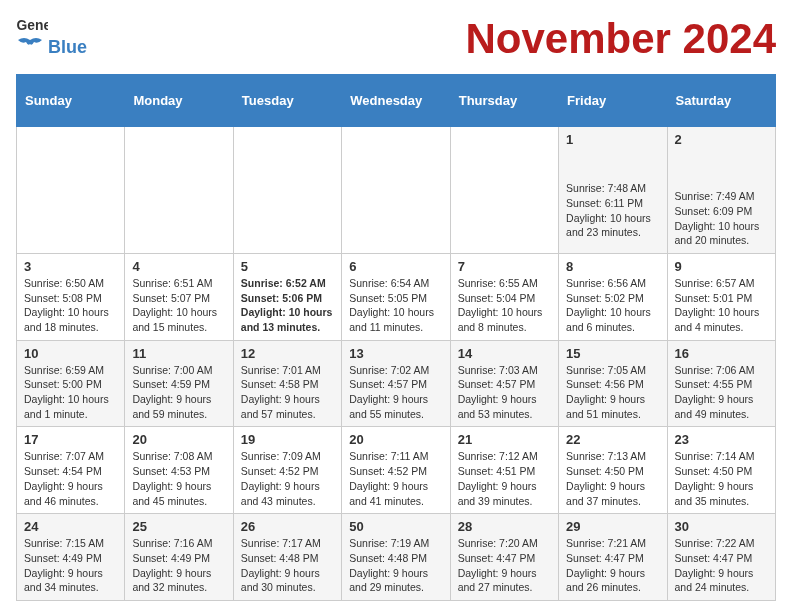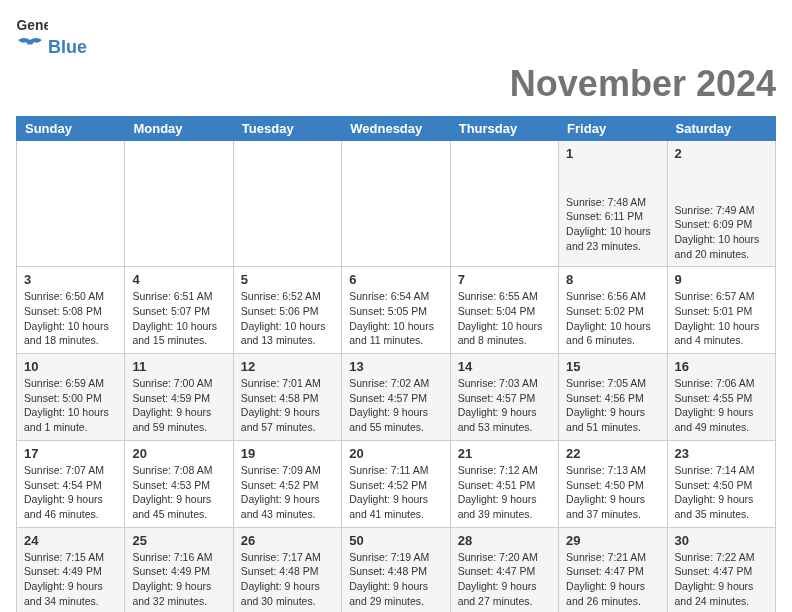--- a/index.html
+++ b/index.html
@@ -28,40 +28,39 @@
     }
     .logo-row {
       display: flex;
       align-items: center;
       gap: 4px;
     }
     .title-block {
       text-align: right;
     }
     .month-title {
-      font-size: 36px;
+      font-size: 42px;
       font-weight: bold;
-      color: #737373;
+      color: #b91c1c;
       line-height: 1.1;
-      margin-top: 48px;
     }
     .location-title {
       font-size: 15px;
       color: #555;
       margin-top: 2px;
     }
     .calendar {
       width: 100%;
       border-collapse: collapse;
     }
     .calendar th {
       background: #3a7fc1;
       color: #fff;
       text-align: left;
-      padding: 4px 8px;
+      padding: 18px 8px;
       font-size: 13px;
       font-weight: bold;
       border: 1px solid #3a7fc1;
     }
     .calendar td {
       vertical-align: top;
       padding: 5px 7px;
       border: 1px solid #ccc;
       font-size: 11px;
       color: #333;
@@ -156,21 +155,21 @@
         </td>
         <td>
           <span class="day-num">4</span>
           <div class="day-info" style="white-space: pre-line;">Sunrise: 6:51 AM
 Sunset: 5:07 PM
 Daylight: 10 hours
 and 15 minutes.</div>
         </td>
         <td>
           <span class="day-num">5</span>
-          <div class="day-info" style="white-space: pre-line;">Sunrise: 6:52 AM
+          <div class="day-info" style="white-space: pre-line; font-weight: bold;">Sunrise: 6:52 AM
 Sunset: 5:06 PM
 Daylight: 10 hours
 and 13 minutes.</div>
         </td>
         <td>
           <span class="day-num">6</span>
           <div class="day-info" style="white-space: pre-line;">Sunrise: 6:54 AM
 Sunset: 5:05 PM
 Daylight: 10 hours
 and 11 minutes.</div>

